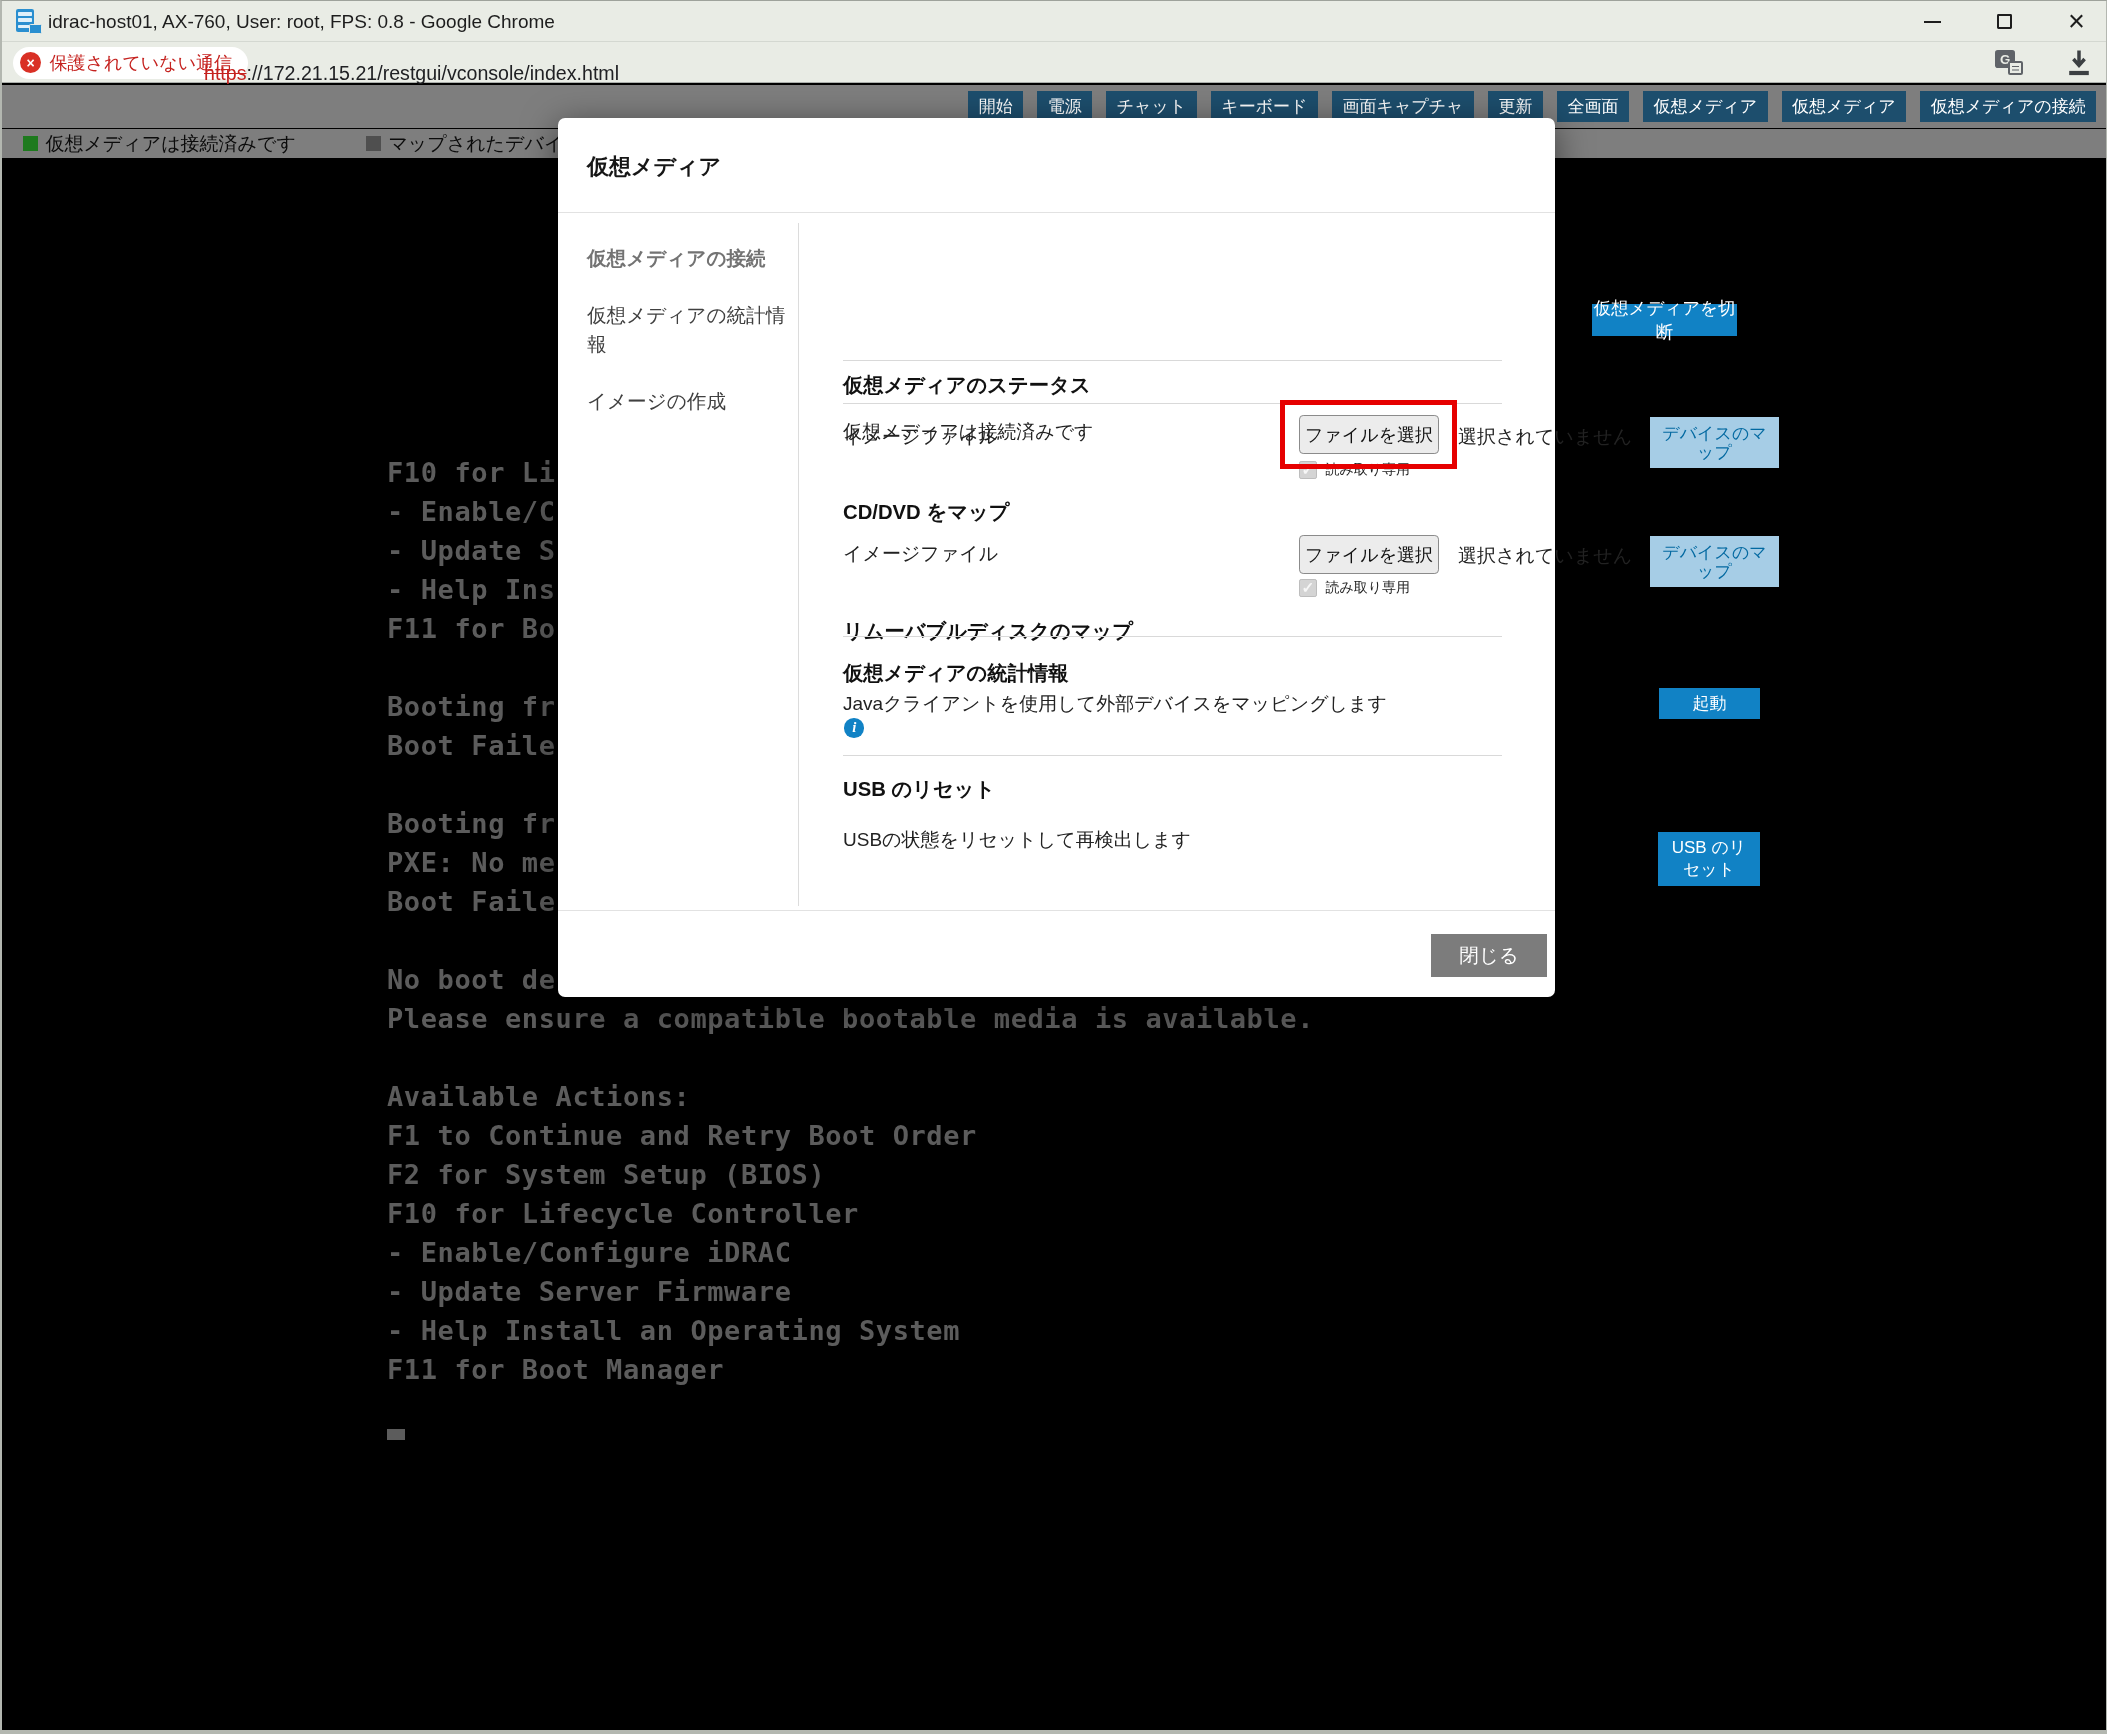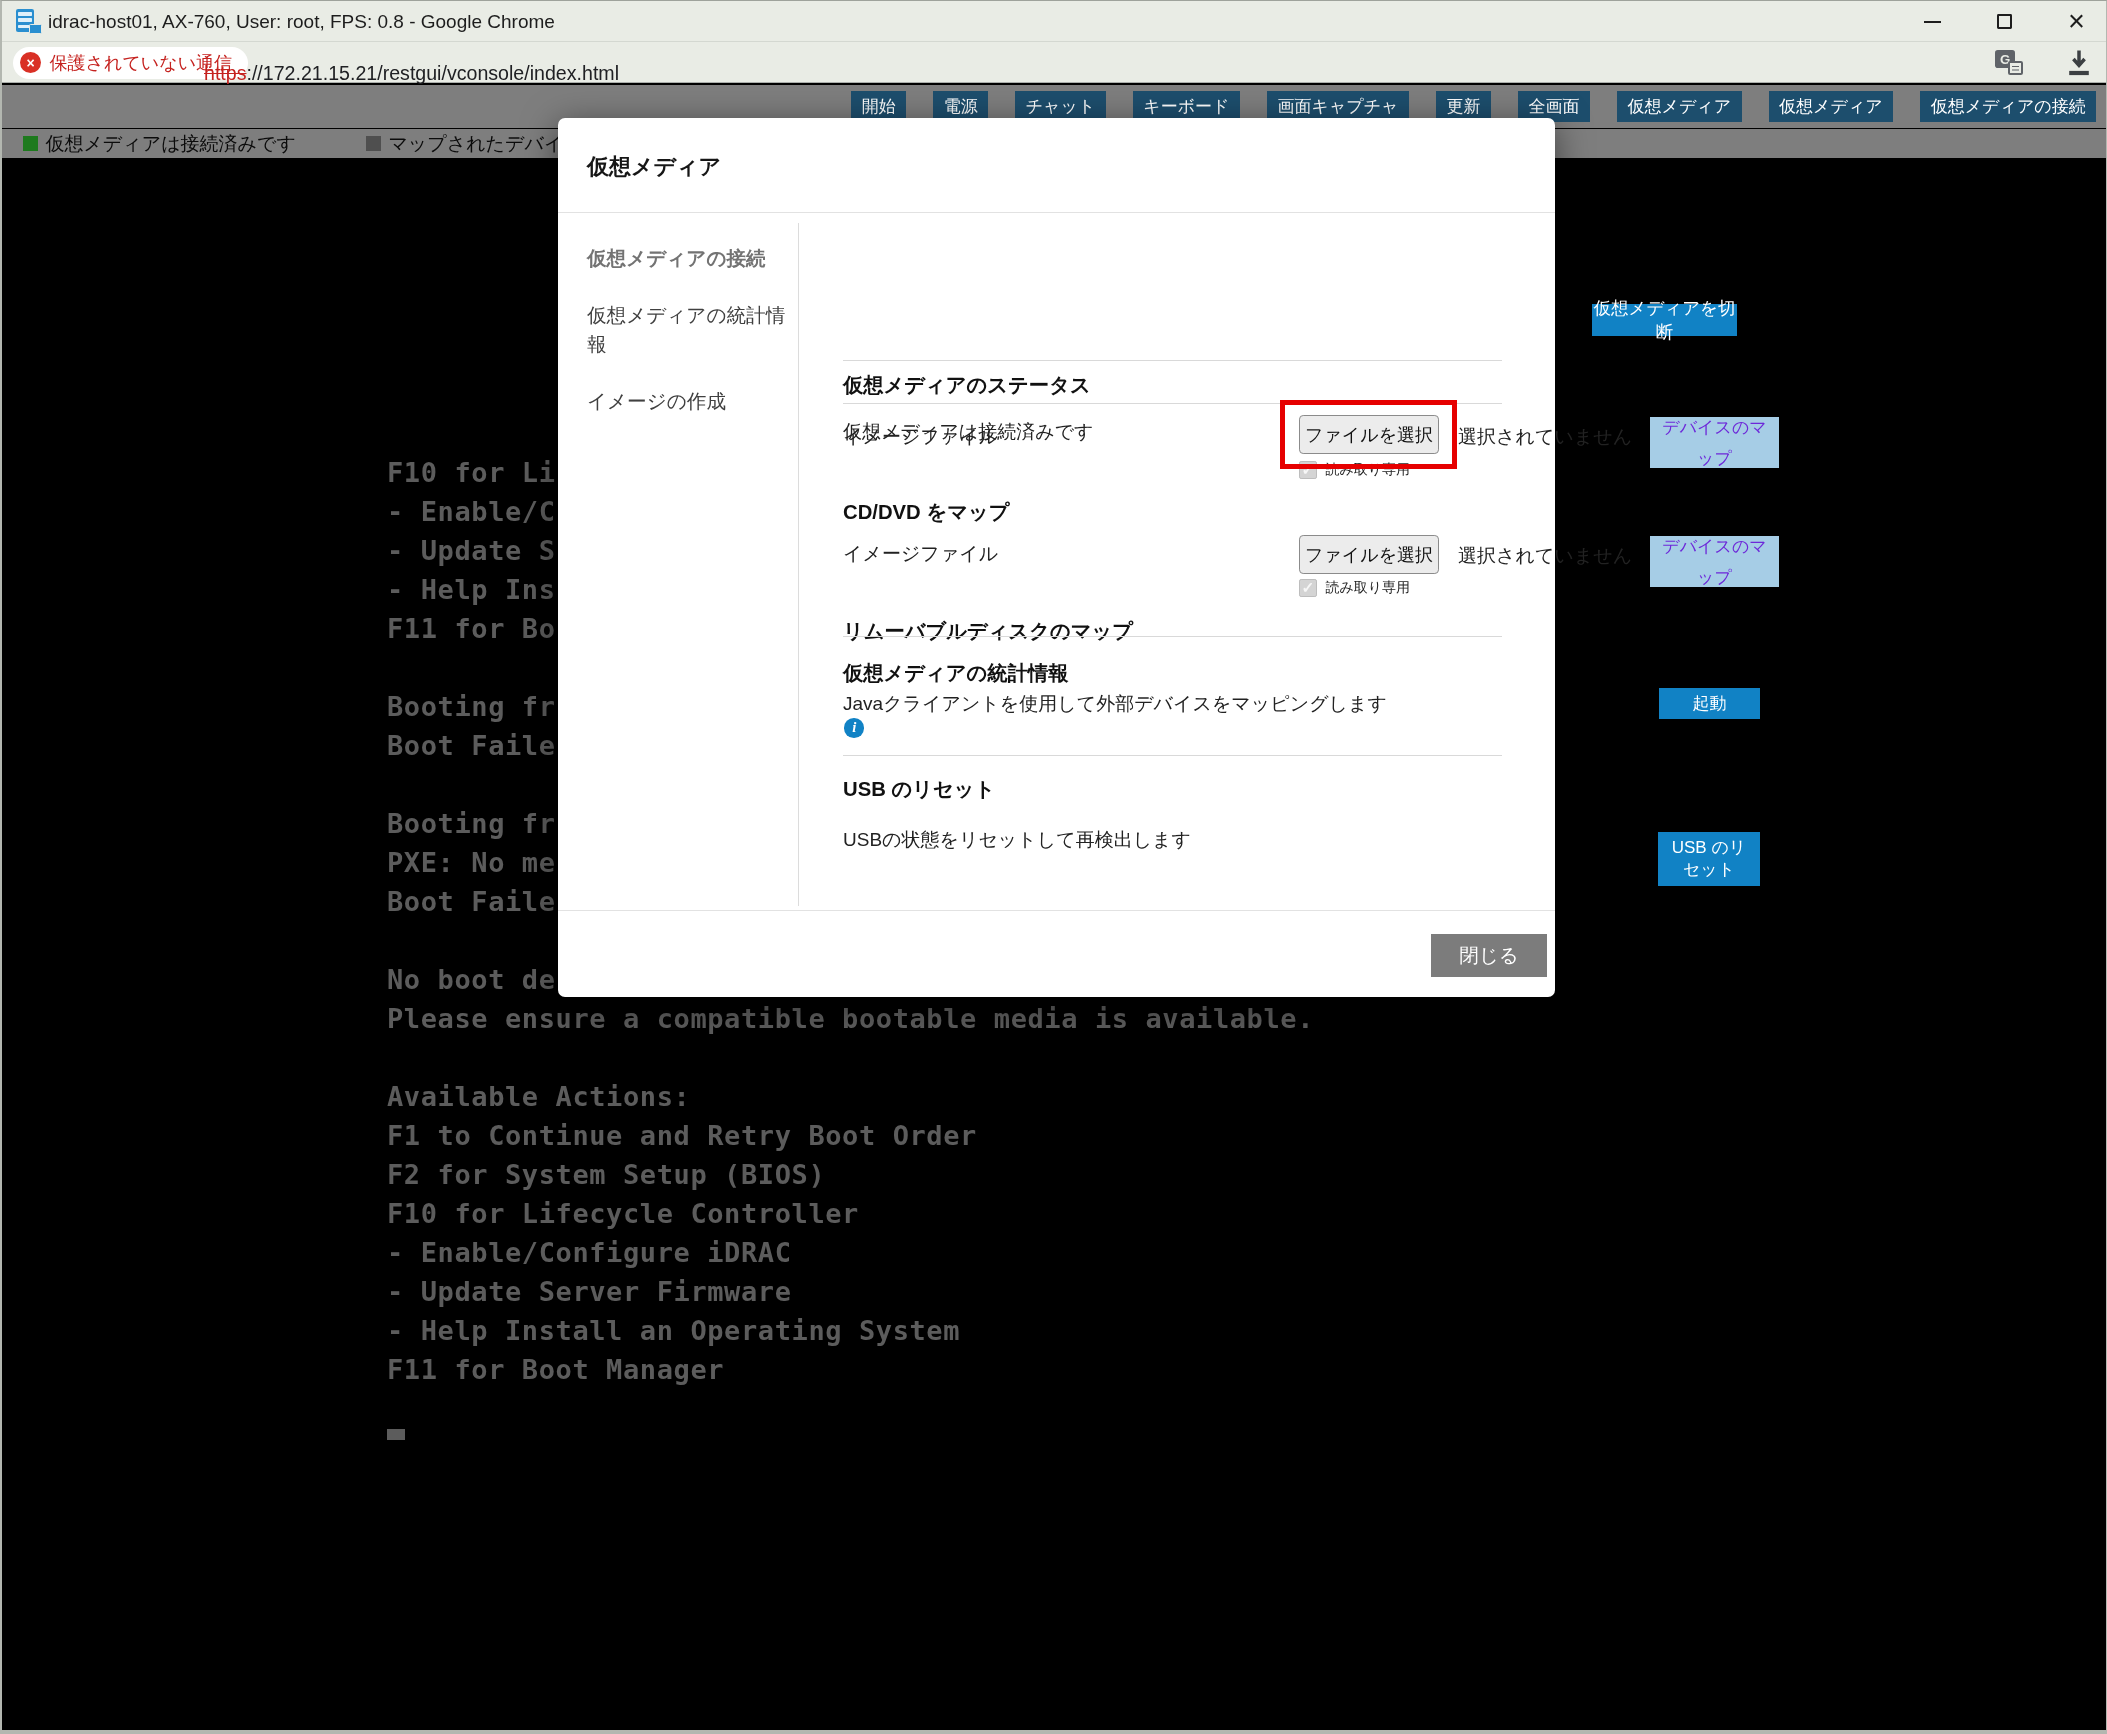--- a/index.html
+++ b/index.html
@@ -34,21 +34,21 @@
   .url { position:absolute; left:202px; top:20px; font-size:19.6px; color:#202124; white-space:nowrap; }
   .url .scheme { color:#c5221f; text-decoration:line-through; }
   .bar-icons { position:absolute; right:12.6px; top:0; height:41px; display:flex; align-items:center; gap:42px; }
   .translate-icon { position:relative; width:28px; height:25px; }
   .translate-icon .g { position:absolute; left:0; top:0; width:19.6px; height:18px; background:#5f6368; border-radius:2.8px; color:#e9ece5; font-size:13.3px; font-weight:bold; display:flex; align-items:center; justify-content:center; }
   .translate-icon .a { position:absolute; right:0; bottom:0; width:15.4px; height:14px; background:#e9ece5; border:2.1px solid #5f6368; border-radius:2.1px; }
   .translate-icon .a::before { content:""; position:absolute; left:2.1px; top:2.8px; width:7px; height:0; border-top:1.4px solid #5f6368; box-shadow:0 3.5px 0 #5f6368; }
   .dl-icon svg { display:block; }
 
   
-  .toolbar { position:absolute; left:0; top:84px; width:100%; height:43px; background:#7e7e7e; display:flex; justify-content:flex-end; align-items:center; gap:27px; padding-right:9.8px; }
+  .toolbar { position:absolute; left:0; top:84px; width:100%; height:43px; background:#7e7e7e; display:flex; justify-content:flex-end; align-items:center; gap:14px; padding-right:9.8px; }
   .tbtn { height:31px; background:#1d4e6d; color:#fff; font-size:17px; display:flex; align-items:center; justify-content:center; padding:0 10.5px; white-space:nowrap; cursor:pointer; }
 
   
   .statusbar { position:absolute; left:0; top:128px; width:100%; height:29px; background:#7e7e7e; }
   .status-item { position:absolute; top:0; height:29px; display:flex; align-items:center; gap:7px; font-size:19px; color:#0b0b0b; white-space:nowrap; }
   .status-sq { width:15.4px; height:15.4px; display:inline-block; }
 
   
   .console { position:absolute; left:0; top:157px; width:100%; height:1573px; background:#000; }
   .console pre {
@@ -68,21 +68,21 @@
   .sidebar { position:absolute; left:29px; top:126px; width:200px; display:flex; flex-direction:column; gap:28px; }
   .side-item { font-size:19.6px; line-height:29px; color:#404040; cursor:pointer; }
   .side-item.selected { color:#737373;font-weight:bold; }
 
   .content { position:absolute; left:285px; top:0; width:659px; height:100%; }
   .sec-head { position:absolute; font-size:20.3px; font-weight:bold; color:#111; white-space:nowrap; }
   .body-text { position:absolute; font-size:19px; color:#222; white-space:nowrap; }
   .c-line { position:absolute; left:0; width:659px; height:0; border-top:0.7px solid #d9d9d9; }
 
   .btn-primary { position:absolute; background:#1182c5; color:#fff; border:none; cursor:pointer; font-family:inherit; display:flex; align-items:center; justify-content:center; text-align:center; }
-  .btn-disabled { position:absolute; background:#a6cde6; color:#6d28d9; border:none; font-family:inherit; font-size:17px; line-height:31px; display:flex; align-items:center; justify-content:center; text-align:center; padding:0 4px; cursor:default; }
+  .btn-disabled { position:absolute; background:#a6cde6; color:#0369a1; border:none; font-family:inherit; font-size:17px; line-height:19px; display:flex; align-items:center; justify-content:center; text-align:center; padding:0 4px; cursor:default; }
   .file-btn { position:absolute; width:140px; height:39px; background:#ececec; border:1.4px solid #8b8b8b; border-radius:4.2px; font-size:18px; color:#111; font-family:inherit; cursor:pointer; }
   .chkrow { position:absolute; display:flex; align-items:center; gap:8.4px; }
   .chk { width:18px; height:18px; background:#d4d4d4; border:0.7px solid #bdbdbd; border-radius:2.1px; color:#f7f7f7; font-size:15.4px; font-weight:bold; display:flex; align-items:center; justify-content:center; }
   .chk-label { font-size:14px; color:#1c1c1c; white-space:nowrap; }
   .info-i { position:absolute; width:19.6px; height:19.6px; border-radius:50%; background:#1182c5; color:#fff; font-family:"Liberation Serif", serif; font-style:italic; font-weight:bold; font-size:14.7px; display:flex; align-items:center; justify-content:center; cursor:pointer; }
 
   .highlight-box { position:absolute; left:437px; top:282px; width:177px; height:69px; border:5.6px solid #e60000; z-index:5; pointer-events:none; }
 
   .dlg-footer-line { left:0; right:0; top:792px; }
   .close-btn { position:absolute; left:873px; top:816px; width:116px; height:43px; background:#7c7c7c; color:#fff; font-size:19.6px; border:none; font-family:inherit; cursor:pointer; }

